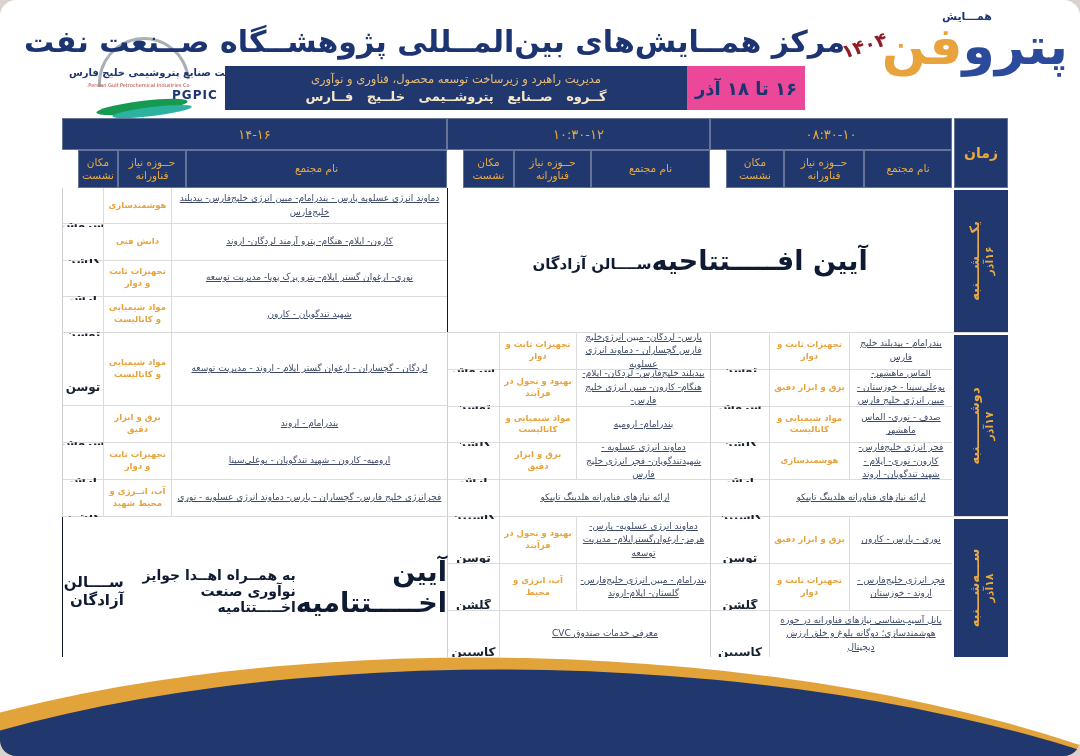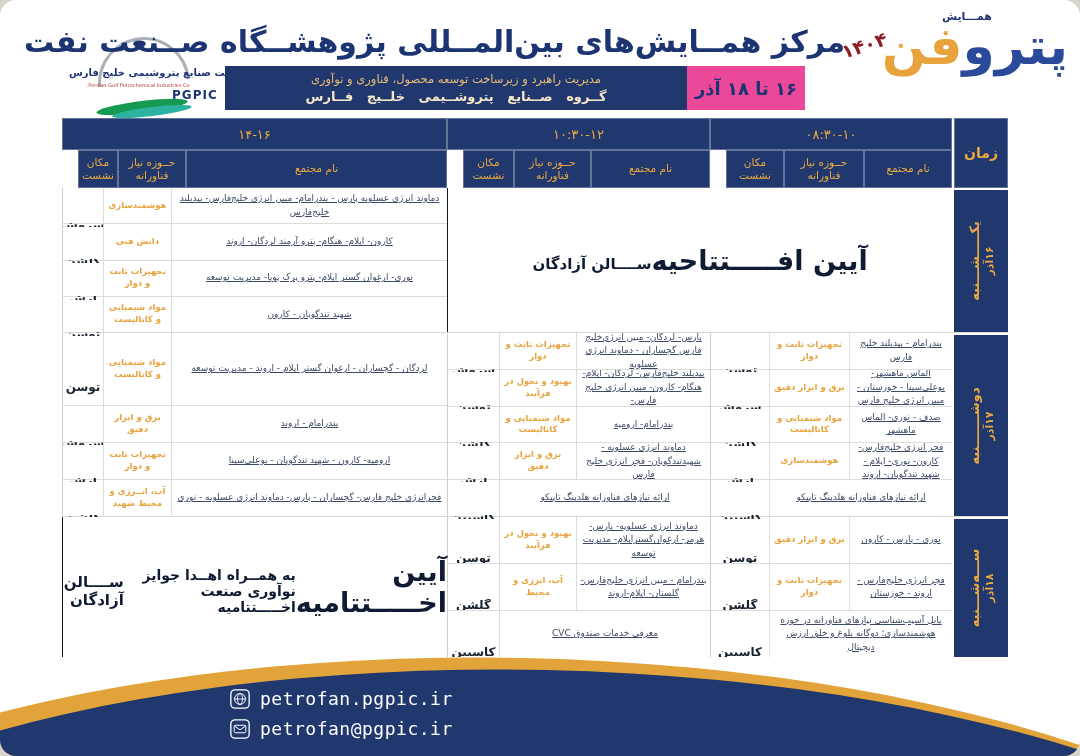--- a/index.html
+++ b/index.html
@@ -308,34 +308,15 @@
         <div class="cer-sub">به همــراه اهــدا جوایز نوآوری صنعت اخـــــتتامیه</div>
         <div class="cer-hall">ســــالن آزادگان</div>
       </div>
     </div>
 
   </div>
 
   <div class="footer">
     <div class="arc gold"></div>
     <div class="arc navy"></div>
-    <div class="links">
-      <div class="link">
-        <svg viewBox="0 0 24 24" width="20" height="20">
-            <rect x="1" y="1" width="22" height="22" rx="5" fill="none" stroke="#fff" stroke-width="1.6"></rect>
-            <circle cx="12" cy="12" r="6.5" fill="none" stroke="#fff" stroke-width="1.2"></circle>
-            <ellipse cx="12" cy="12" rx="3" ry="6.5" fill="none" stroke="#fff" stroke-width="1"></ellipse>
-            <line x1="5.5" y1="12" x2="18.5" y2="12" stroke="#fff" stroke-width="1"></line>
-          </svg>
-        <span>petrofan.pgpic.ir</span>
-      </div>
-      <div class="link">
-        <svg viewBox="0 0 24 24" width="20" height="20">
-            <rect x="1" y="1" width="22" height="22" rx="5" fill="none" stroke="#fff" stroke-width="1.6"></rect>
-            <rect x="5" y="7.5" width="14" height="9" rx="1.5" fill="none" stroke="#fff" stroke-width="1.2"></rect>
-            <polyline points="5.5,8.5 12,13 18.5,8.5" fill="none" stroke="#fff" stroke-width="1.2"></polyline>
-          </svg>
-        <span>petrofan@pgpic.ir</span>
-      </div>
-    </div>
   </div>
 
 </div>
 
 </body></html>

